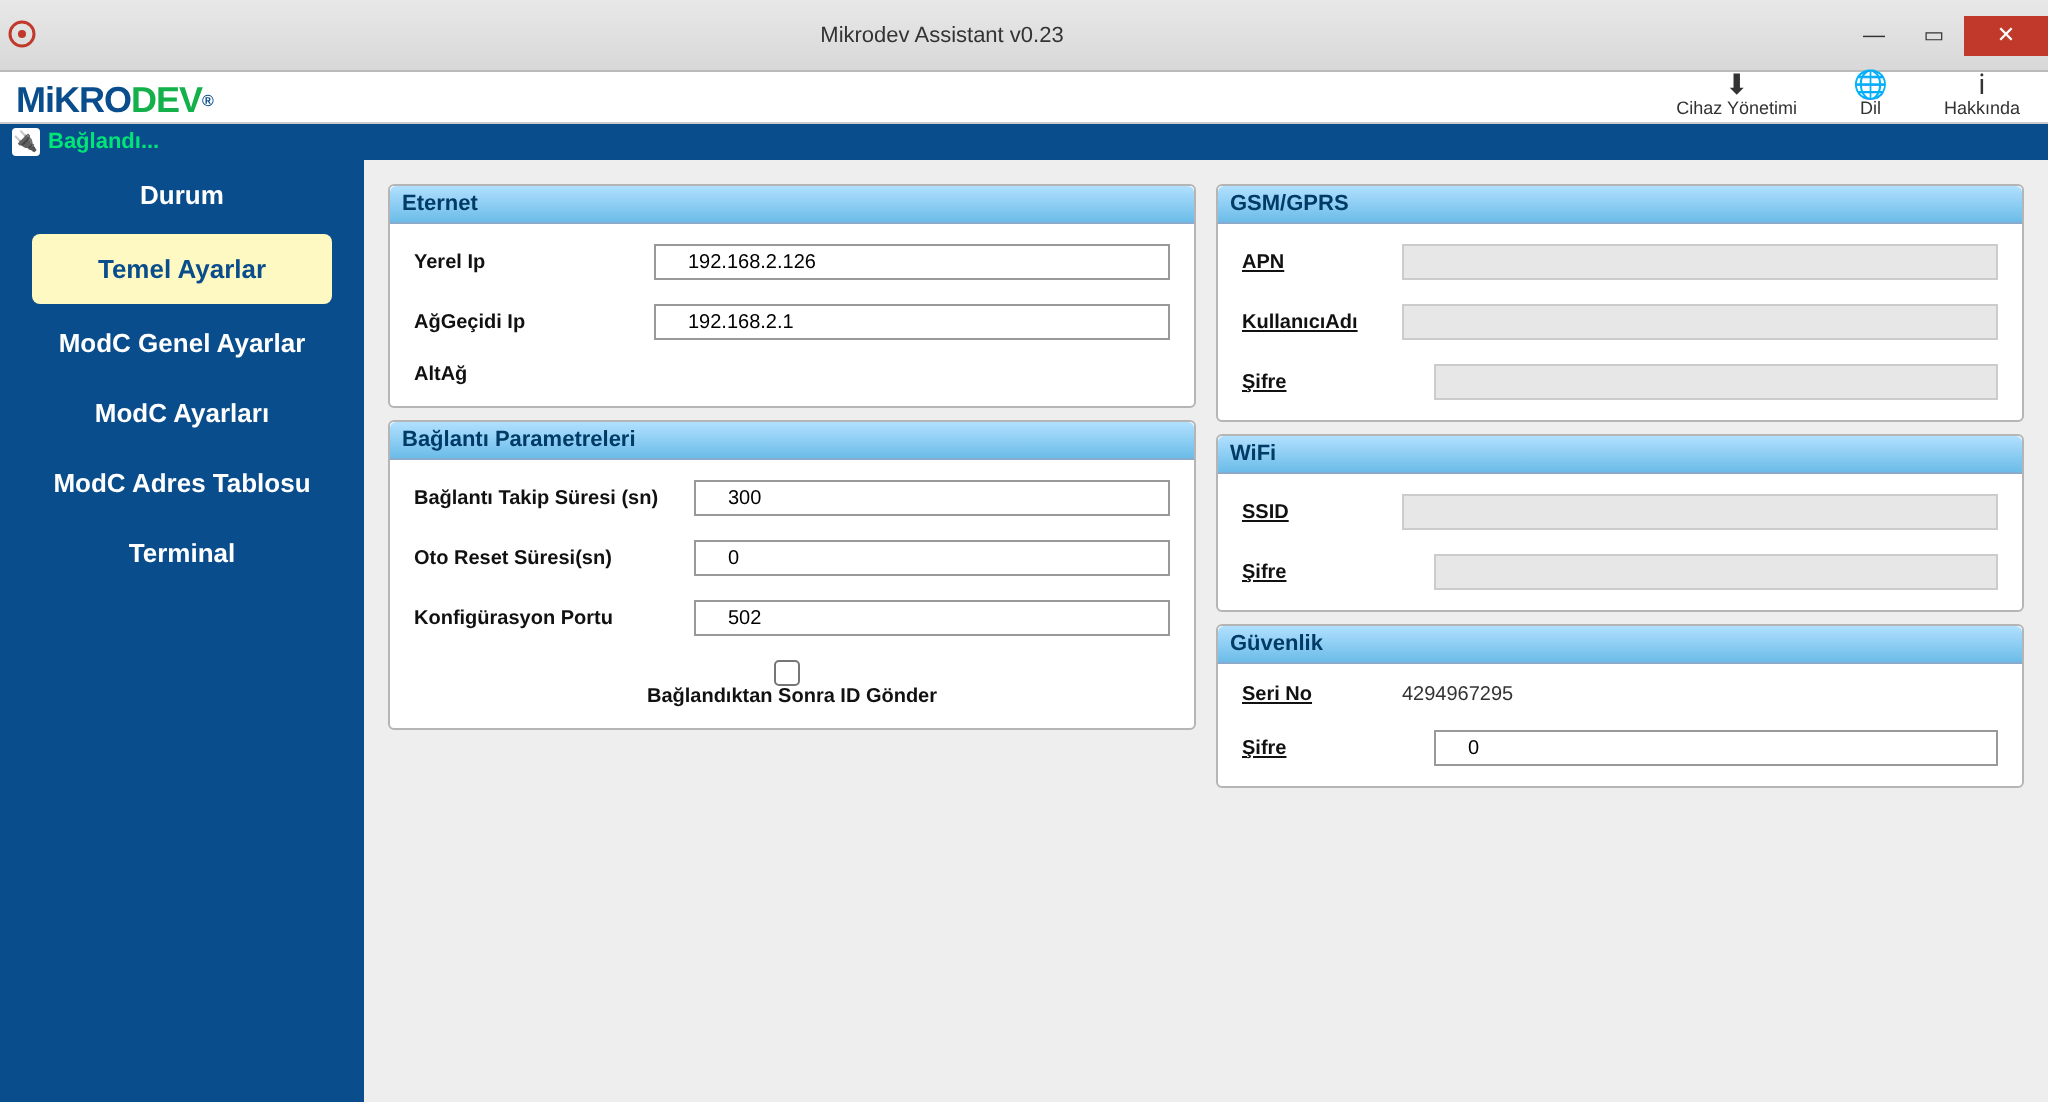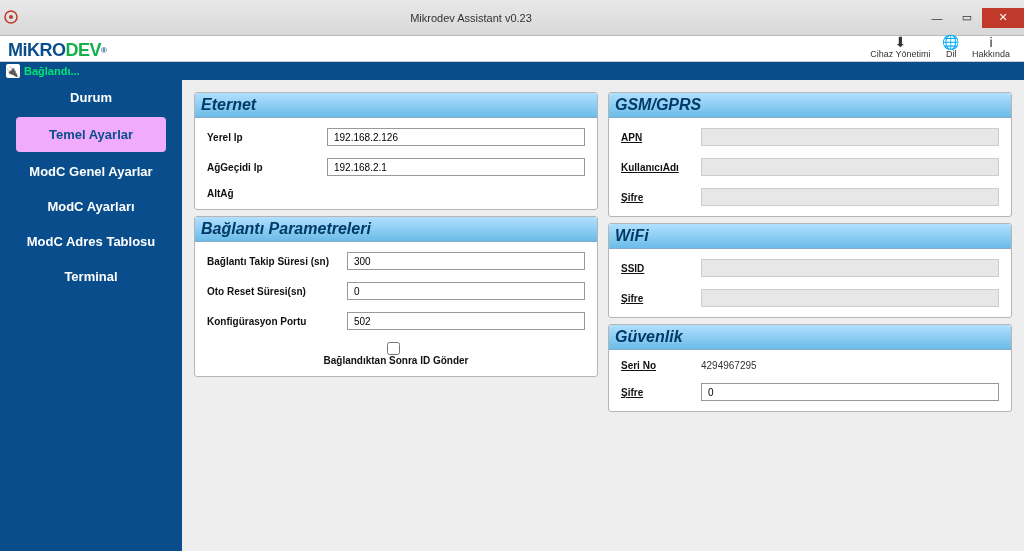--- a/index.html
+++ b/index.html
@@ -7,50 +7,50 @@
   
   
   .titlebar { height: 36px; background: linear-gradient(#e8e8e8, #d8d8d8); display: flex; align-items: center; border-bottom: 1px solid #bbb; }
   .titlebar .icon { width: 16px; height: 16px; margin-left: 4px; }
   .titlebar .title { flex: 1; text-align: center; font-size: 11px; color: #333; }
   .titlebar .winbtns { display: flex; }
   .titlebar .winbtn { width: 30px; height: 20px; display: flex; align-items: center; justify-content: center; font-size: 11px; color: #333; }
   .titlebar .winbtn.close { background: #c0392b; color: #fff; width: 42px; }
   
   
-  .header { height: 26px; background: #fff; display: flex; align-items: flex-end; padding: 0 8px; border-bottom: 1px solid #ccc; }
+  .header { height: 26px; background: #fff; display: flex; align-items: flex-end; padding: 0 8px; border-bottom: 1px solid #ccc; gap: 16px; }
   .logo { color: #0a4d8c; font-weight: bold; font-size: 18px; letter-spacing: -0.5px; display:flex; align-items:center; }
   .logo .dev { color: #14b14b; }
   .logo sup { font-size: 8px; color: #0a4d8c; }
   .header-spacer { flex: 1; }
   .header-btn { display: flex; flex-direction: column; align-items: center; justify-content: flex-end; padding: 0 6px 2px; font-size: 9px; color: #333; cursor: pointer; }
   .header-btn .hicon { font-size: 14px; line-height: 14px; color: #333; }
   
   
   .status-strip { height: 18px; background: #0a4d8c; display: flex; align-items: center; padding-left: 6px; color: #00e676; font-size: 11px; font-weight: bold; }
   .status-strip .sicon { width: 14px; height: 14px; margin-right: 4px; display:inline-flex; align-items:center; justify-content:center; background:#fff; border-radius:2px; font-size:10px; color:#00a000; }
   
   
   .main { display: flex; height: calc(551px - 20px - 26px - 18px); }
   .sidebar { width: 182px; background: #0a4d8c; display: flex; flex-direction: column; }
   .nav-item { color: #fff; text-align: center; padding: 10px 4px; font-size: 13px; font-weight: bold; cursor: pointer; }
-  .nav-item.active { background: #f0abfc; color: #0a4d8c; border-radius: 4px; margin: 2px 16px; }
+  .nav-item.active { background: #fef9c3; color: #0a4d8c; border-radius: 4px; margin: 2px 16px; }
   
   .content { flex: 1; background: #eee; padding: 12px; overflow: auto; }
   .panels-row { display: flex; gap: 10px; }
   .col { flex: 1; display: flex; flex-direction: column; gap: 6px; }
   
   .panel { background: #fff; border: 1px solid #b5b5b5; border-radius: 3px; }
-  .panel-head { background: linear-gradient(#b1e0ff, #6bbce8); color: #003a66; font-size: 16px; font-weight: bold; padding: 3px 6px; border-bottom: 1px solid #8ac; border-radius: 3px 3px 0 0; font-style: italic; }
+  .panel-head { background: linear-gradient(#b1e0ff, #6bbce8); color: #003a66; font-size: 11px; font-weight: bold; padding: 3px 6px; border-bottom: 1px solid #8ac; border-radius: 3px 3px 0 0; }
   .panel-body { padding: 10px 12px; }
   
   .row { display: flex; align-items: center; margin-bottom: 12px; }
-  .row:last-child { margin-bottom: 0; }
+  .row:last-child { margin-bottom: 0; gap: 16px; }
   .row label { width: 120px; font-size: 10px; font-weight: bold; color: #111; }
-  .row input[type=text] { flex: 1; height: 18px; border: 1px solid #999; padding: 2px 6px; font-size: 10px; background:#fff; }
+  .row input[type=text] { flex: 1; height: 18px; border: 1px solid #999; padding: 2px 16px; font-size: 10px; background:#fff; }
   .row input[disabled] { background: #e7e7e7; border-color:#ccc; }
   .row .val { font-size: 10px; color: #333; flex:1; }
   .chk-row { display: flex; align-items: center; font-size: 10px; font-weight: bold; color:#111;flex-direction:column; }
   .chk-row input { margin-right: 6px; }
   
   .col .row label.narrow { width: 80px; text-decoration: underline; }
 </style>
 </head>
 <body>
 

